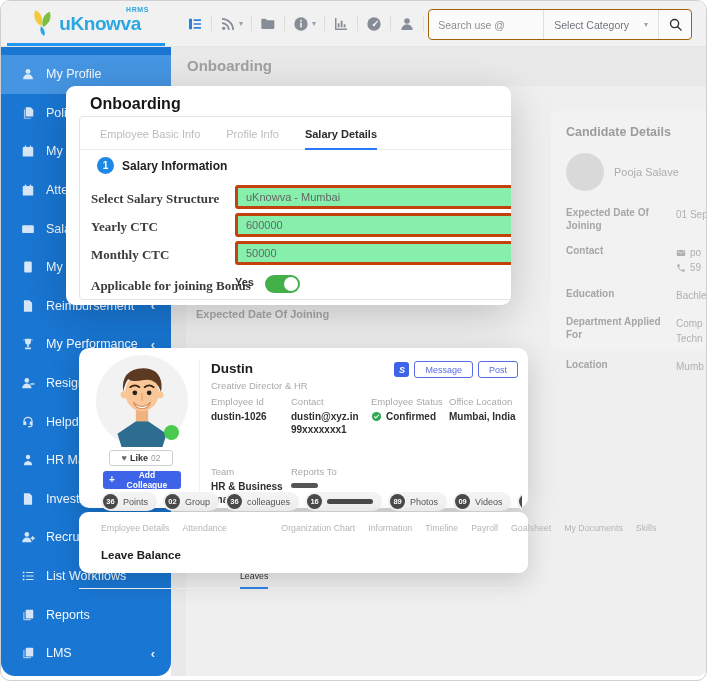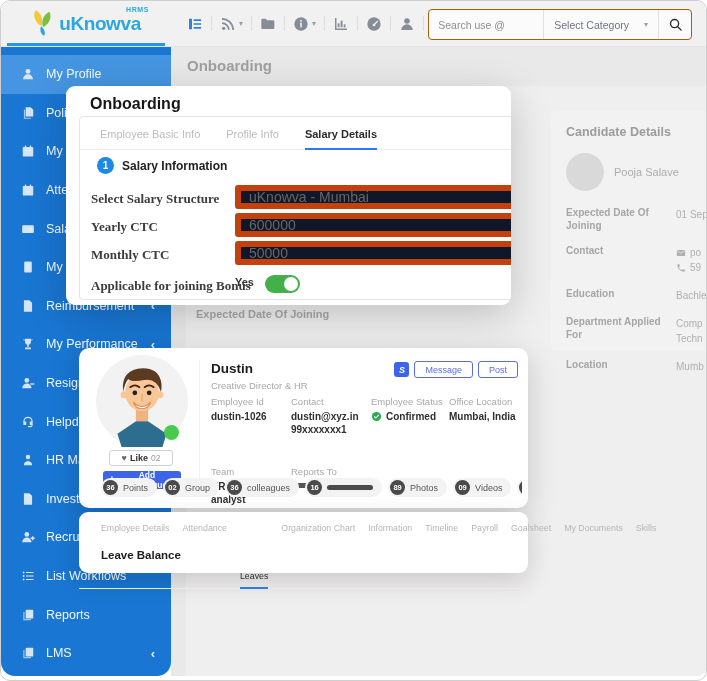--- a/index.html
+++ b/index.html
@@ -59,21 +59,21 @@
   .modal-title{position:absolute;left:24px;top:9px;font-size:16px;font-weight:700;color:#161616;}
   .m-panel{position:absolute;left:13px;top:30px;width:433px;height:182px;border:1px solid #e4e4e4;border-radius:4px;}
   .m-tabs{display:flex;gap:26px;padding:11px 0 0 20px;border-bottom:1px solid #ececec;}
   .m-tab{font-size:11px;color:#bcbcbc;padding-bottom:8px;cursor:pointer;}
   .m-tab.active{color:#2b2b2b;font-weight:700;border-bottom:2.5px solid #2979ff;margin-bottom:-1px;}
   .m-step{position:absolute;left:17px;top:40px;display:flex;align-items:center;gap:8px;}
   .step-circle{width:17px;height:17px;border-radius:50%;background:#1e88e5;color:#fff;font-size:10px;font-weight:700;display:flex;align-items:center;justify-content:center;}
   .step-title{font-size:12px;font-weight:700;color:#222;}
   .m-row{position:absolute;left:11px;right:-6px;height:24px;}
   .m-row .ml{position:absolute;left:0;top:6px;font-size:13px;font-weight:700;color:#3c3c3c;font-family:Liberation Serif, serif;}
-  .m-row input{position:absolute;left:144px;top:0;width:300px;height:24px;border:6px solid #c2410c;border-radius:3px;padding:0 8px;font-size:14px;color:#666;box-sizing:border-box;font-family:"Liberation Sans",sans-serif;background:#0f172a;}
+  .m-row input{position:absolute;left:144px;top:0;width:300px;height:24px;border:3px solid #c2410c;border-radius:3px;padding:0 8px;font-size:11px;color:#666;box-sizing:border-box;font-family:"Liberation Sans",sans-serif;background:#86efac;}
   .m-yes{position:absolute;left:144px;top:4px;font-size:11px;font-weight:700;color:#333;}
   .toggle{position:absolute;left:174px;top:3px;width:35px;height:18px;border-radius:9px;background:#43b049;cursor:pointer;}
   .toggle .knob{position:absolute;right:2px;top:2px;width:14px;height:14px;border-radius:50%;background:#fff;}
   
   .pcard{position:absolute;left:78px;top:347px;width:449px;height:160px;background:#fff;border-radius:10px;box-shadow:0 8px 30px rgba(0,0,0,.18);z-index:30;}
   .p-divider{position:absolute;left:120px;top:12px;bottom:12px;width:1px;background:#f0f0f0;}
   .avatar-wrap{position:absolute;left:17px;top:7px;width:92px;height:92px;}
   .avatar-wrap svg{width:100%;height:100%;display:block;}
   .online-dot{position:absolute;left:68px;top:70px;width:15px;height:15px;border-radius:50%;background:#49c94e;}
   .like-btn{position:absolute;left:30px;top:102px;width:64px;height:16px;border:1px solid #d0d0d0;border-radius:3px;background:#fff;display:flex;align-items:center;justify-content:center;gap:3px;cursor:pointer;font-family:"Liberation Sans",sans-serif;}
@@ -88,21 +88,21 @@
   .p-actions{position:absolute;right:10px;top:13px;display:flex;align-items:center;gap:5px;}
   .skype-btn{width:15px;height:15px;border-radius:3px;background:#3d63e8;color:#fff;font-size:9px;font-weight:800;font-style:italic;display:flex;align-items:center;justify-content:center;cursor:pointer;}
   .p-btn{height:17px;border:1px solid #5b6be8;border-radius:3px;background:#fff;color:#5b6be8;font-size:9px;padding:0 10px;cursor:pointer;font-family:"Liberation Sans",sans-serif;}
   .pd-grid{position:absolute;left:132px;top:48px;right:6px;display:grid;grid-template-columns:80px 80px 78px 1fr;row-gap:30px;}
   .pd-lbl{font-size:9.5px;color:#a9a9a9;}
   .pd-val{margin-top:3px;font-size:10px;font-weight:700;color:#2f2f2f;line-height:1.3;}
   .pd-status{display:flex;align-items:center;gap:4px;}
   .chk-ic{width:11px;height:11px;}
   .chk-ic svg{width:100%;height:100%;display:block;}
   .redact-bar{margin-top:6px;width:27px;height:5px;border-radius:3px;background:#555;}
-  .stats-row{position:absolute;left:22px;top:130px;right:6px;display:flex;gap:6px;align-items:center;overflow:hidden;}
+  .stats-row{position:absolute;left:22px;top:144px;right:6px;display:flex;gap:6px;align-items:center;overflow:hidden;}
   .pill{height:19px;border-radius:10px;background:#f3f3f4;display:flex;align-items:center;gap:5px;padding:0 9px 0 2px;cursor:pointer;flex:0 0 auto;}
   .pill-n{width:15px;height:15px;border-radius:50%;background:#4a4a4a;color:#fff;font-size:7.5px;font-weight:700;display:flex;align-items:center;justify-content:center;}
   .pill-l{font-size:9px;color:#555;}
   .pill-bar{height:5px;border-radius:3px;background:#4a4a4a;}
   .bar-lg{width:46px;}
   
   .tcard{position:absolute;left:78px;top:511px;width:449px;height:61px;background:#fff;border-radius:9px;box-shadow:0 8px 26px rgba(0,0,0,.16);z-index:30;}
   .t-tabs{display:flex;gap:13px;padding:11px 0 0 22px;border-bottom:1px solid #efe8e8;}
   .t-tab{font-size:8.8px;color:#b5b5b5;padding-bottom:6px;cursor:pointer;white-space:nowrap;}
   .t-tab.active{color:#2c2c2c;font-weight:400;border-bottom:2px solid #2e7ce0;margin-bottom:-1px;margin-top:48px;}

